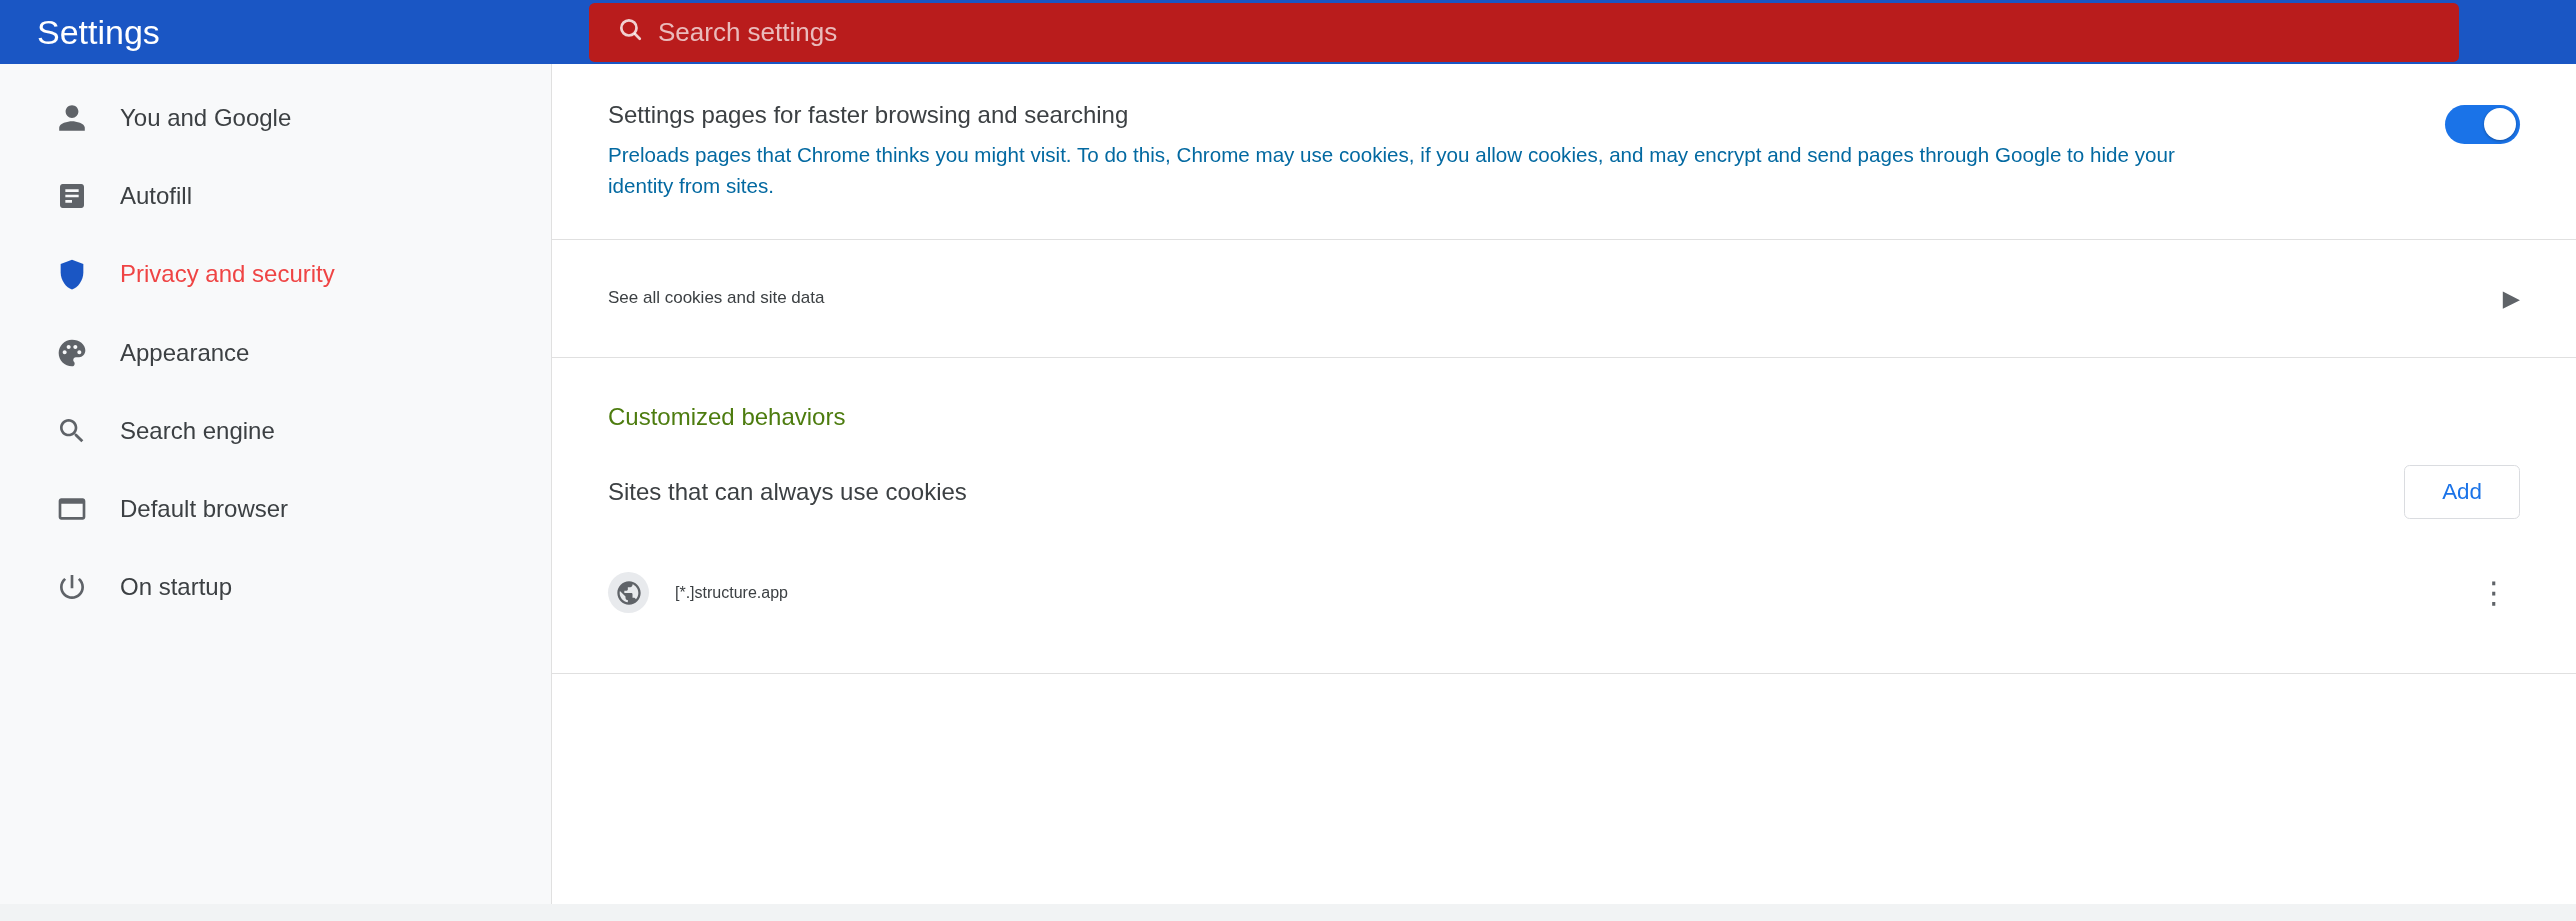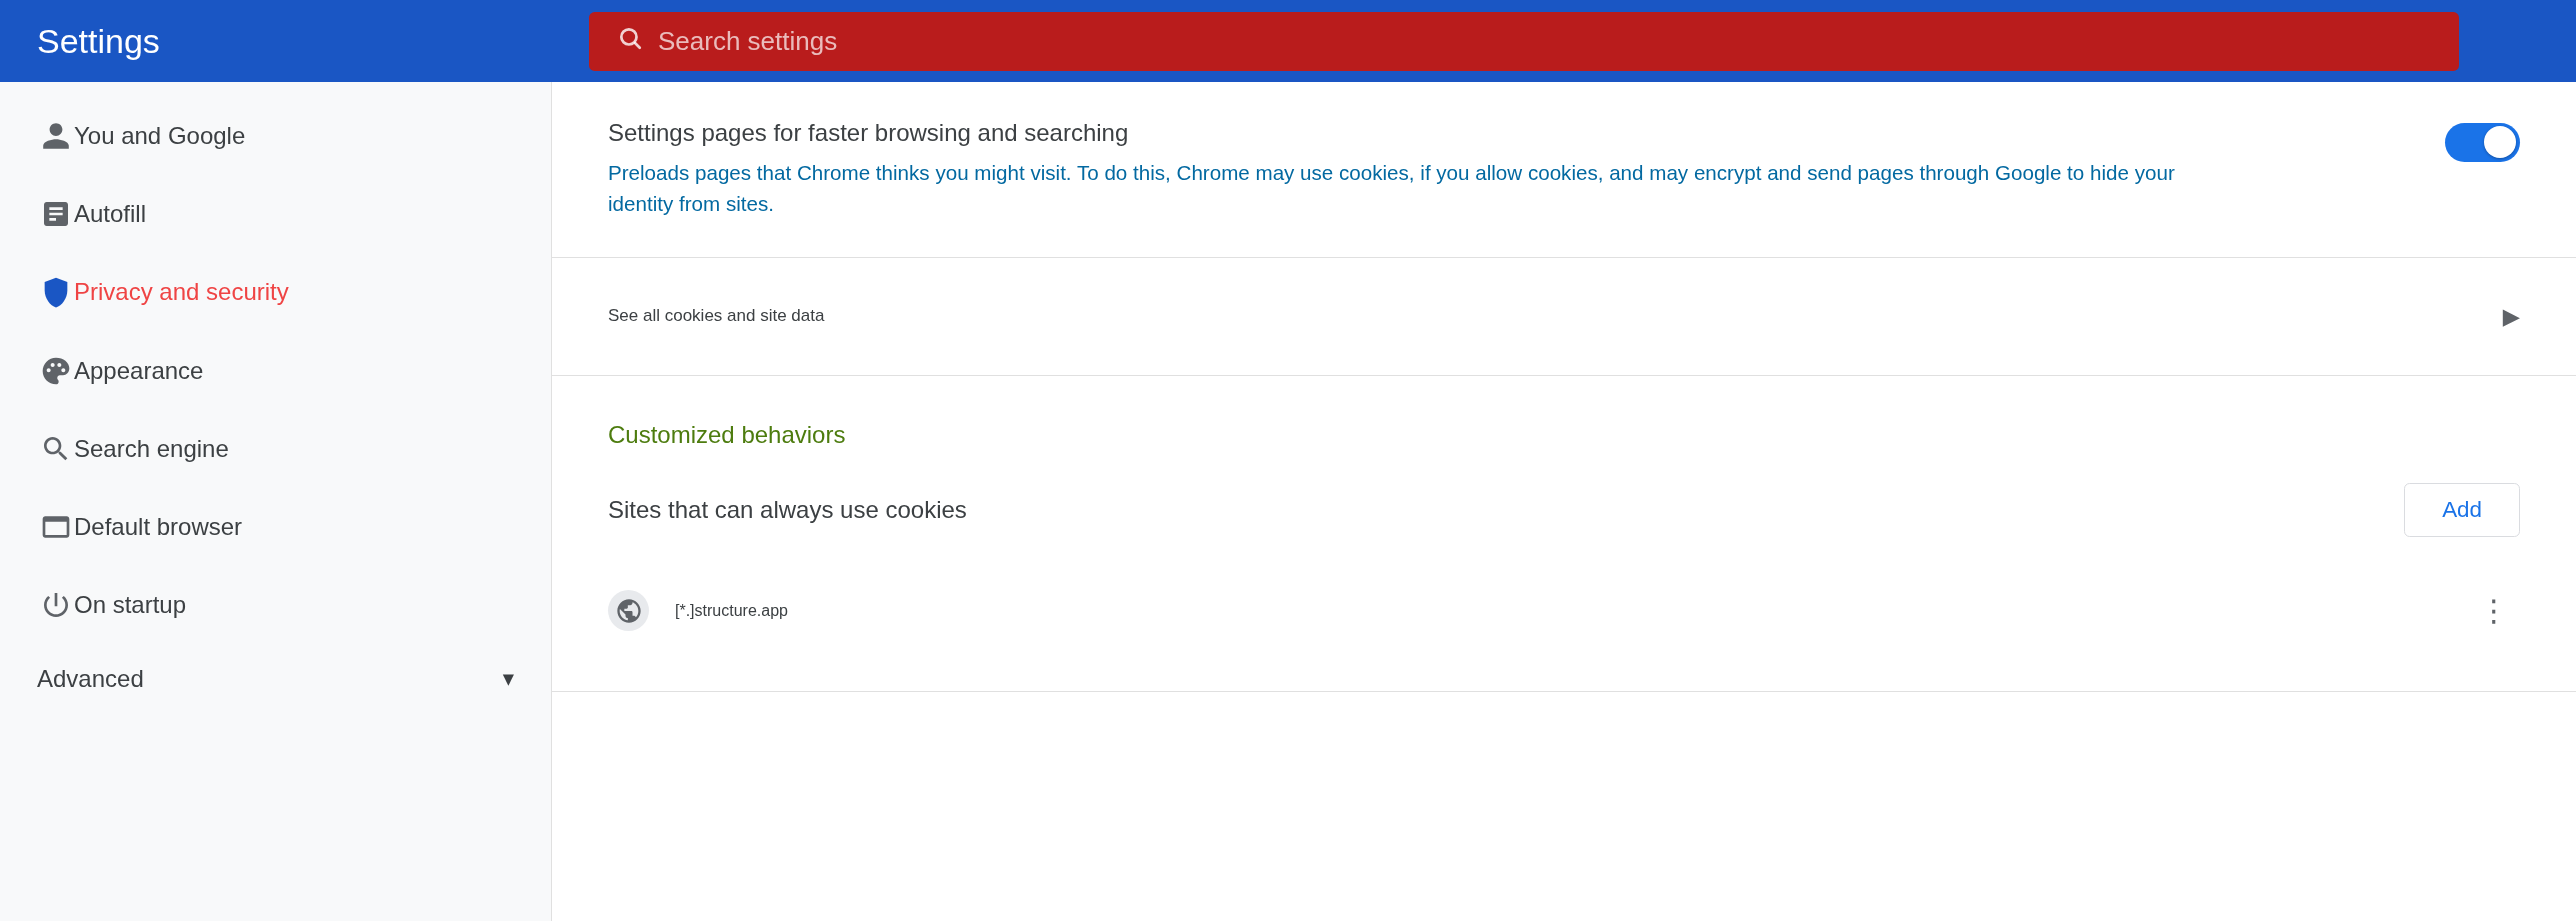--- a/index.html
+++ b/index.html
@@ -14,21 +14,21 @@
       width: 2576px;
       height: 922px;
       overflow: hidden;
     }
 
     
     .header {
       display: flex;
       align-items: center;
       background: #1a56c4;
-      height: 82px;
+      height: 64px;
       width: 100%;
     }
 
     .header-title-area {
       width: 552px;
       padding-left: 37px;
       display: flex;
       align-items: center;
     }
 
@@ -84,22 +84,24 @@
       border-right: 0.9px solid #e0e0e0;
       padding-top: 15px;
       flex-shrink: 0;
     }
 
     .sidebar-item {
       display: flex;
       align-items: center;
       padding: 20.6px 37px;
       cursor: pointer;
-      color: #3c4043;
-      font-size: 24px;
+      gap: 30px;
+      color: #3c4043;
+      font-size: 24px;
+      margin-left: 16px;
     }
 
     .sidebar-item.active {
       color: #1a56c4;
     }
 
     .sidebar-item .icon {
       width: 37px;
       height: 37px;
       display: flex;
@@ -373,24 +375,20 @@
 
     <div class="sidebar-item">
       <span class="icon">
         <svg width="32" height="32" viewBox="0 0 24 24" fill="#5f6368">
           <path d="M13 3h-2v10h2V3zm4.83 2.17l-1.42 1.42C17.99 7.86 19 9.81 19 12c0 3.87-3.13 7-7 7s-7-3.13-7-7c0-2.19 1.01-4.14 2.58-5.42L6.17 5.17C4.23 6.82 3 9.26 3 12c0 4.97 4.03 9 9 9s9-4.03 9-9c0-2.74-1.23-5.18-3.17-6.83z"></path>
         </svg>
       </span>
       <span>On startup</span>
     </div>
 
-    <div class="advanced-section">
-      <span>Advanced</span>
-      <span class="chevron">▾</span>
-    </div>
 
   </div>
 
   <div class="content">
 
     <div class="content-section">
       <div class="preload-row">
         <div class="preload-text">
           <div class="preload-title">Settings pages for faster browsing and searching</div>
           <div class="preload-desc">Preloads pages that Chrome thinks you might visit. To do this, Chrome may use cookies, if you allow cookies, and may encrypt and send pages through Google to hide your identity from sites.</div>

